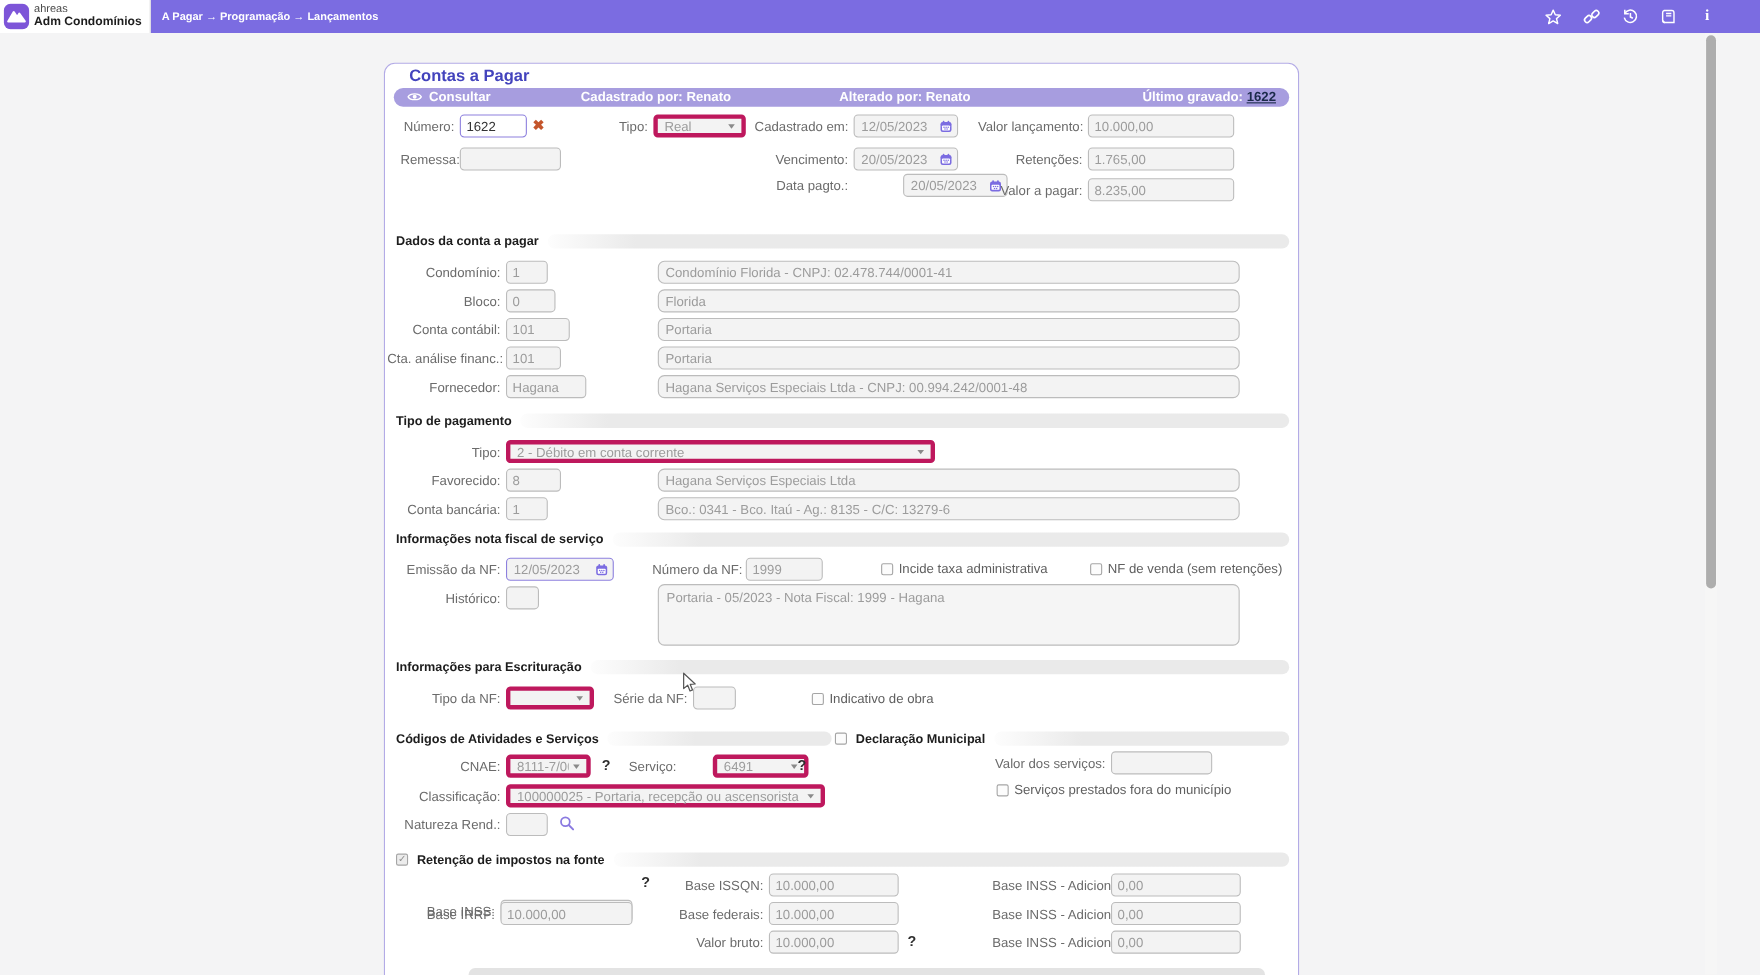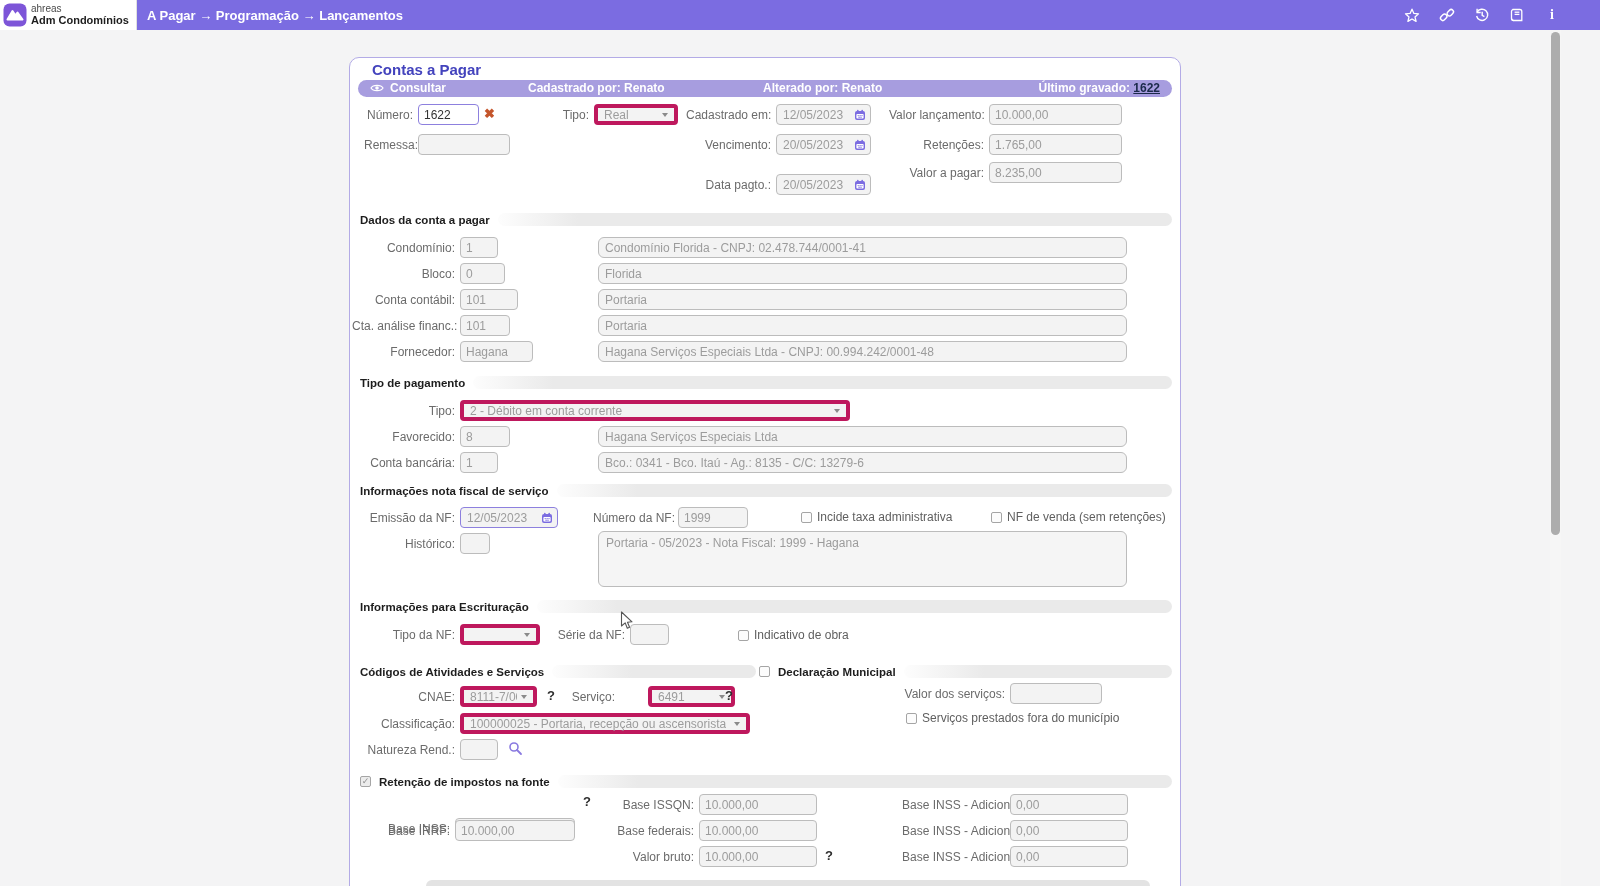--- a/index.html
+++ b/index.html
@@ -4,21 +4,21 @@
 <style>
   * { margin:0; padding:0; box-sizing:border-box; }
   html,body { width:1600px; height:886px; overflow:hidden; font-family:"Liberation Sans",sans-serif; background:#f4f4f5; }
 
   
   .topbar { position:absolute; left:0; top:0; width:1600px; height:30px; background:#7b6ce1; z-index:5; }
   .logo-box { position:absolute; left:0; top:0; width:137px; height:30px; background:#fff; display:flex; align-items:center; padding-left:3px; border-right:1px solid #e0e0e0; }
   .logo-txt { margin-left:4px; line-height:1; }
   .logo-l1 { font-size:10px; color:#4a4a4a; display:block; }
   .logo-l2 { font-size:11px; font-weight:bold; color:#1d1d1d; display:block; margin-top:1px; }
-  .breadcrumb { position:absolute; left:147px; top:0; height:30px; display:flex; align-items:center; color:#fff; font-size:13px; font-weight:bold; }
+  .breadcrumb { position:absolute; left:147px; top:0; height:30px; display:flex; align-items:center; color:#fff; font-size:10px; font-weight:bold; }
   .top-icons { position:absolute; right:40px; top:0; height:30px; display:flex; align-items:center; gap:19px; }
   .tico { width:16px; height:16px; display:flex; align-items:center; justify-content:center; cursor:pointer; }
   .info-glyph { color:#fff; font-weight:bold; font-size:14px; font-family:"Liberation Serif",serif; }
 
   
   .sb-track { position:absolute; left:1550px; top:30px; width:11px; height:856px; background:#f6f6f6; }
   .sb-thumb { position:absolute; left:1551px; top:32px; width:9px; height:503px; background:#adadad; border-radius:5px; }
 
   
   .panel { position:absolute; left:349px; top:57px; width:832px; height:845px; background:#fff; border:1px solid #b3abe6; border-radius:10px; }
@@ -186,21 +186,21 @@
           <circle cx="7" cy="8.3" r="0.7" fill="#7b6ce1"></circle>
         </svg>
     </span>
   </div>
 
   <div class="field" style="left:539px; top:76px;">
     <span class="lbl" style="width:100px;">Retenções:</span>
     <input class="inp" style="width: 133px;" value="1.765,00">
   </div>
 
-  <div class="field" style="left:336px; top:116px;">
+  <div class="field" style="left:336px; top:100px;gap:45px;">
     <span class="lbl" style="width:90px;">Data pagto.:</span>
     <span class="date" style="width:95px;">
         <span>20/05/2023</span>
       <svg width="12" height="12" viewBox="0 0 12 12">
           <rect x="1" y="2" width="10" height="9" rx="2" fill="#7b6ce1"></rect>
           <rect x="2.4" y="5" width="7.2" height="4.6" rx="0.8" fill="#fff"></rect>
           <rect x="3" y="0.8" width="1.6" height="2.6" rx="0.8" fill="#7b6ce1"></rect>
           <rect x="7.4" y="0.8" width="1.6" height="2.6" rx="0.8" fill="#7b6ce1"></rect>
           <circle cx="4.2" cy="6.6" r="0.7" fill="#7b6ce1"></circle>
           <circle cx="6.1" cy="6.6" r="0.7" fill="#7b6ce1"></circle>

